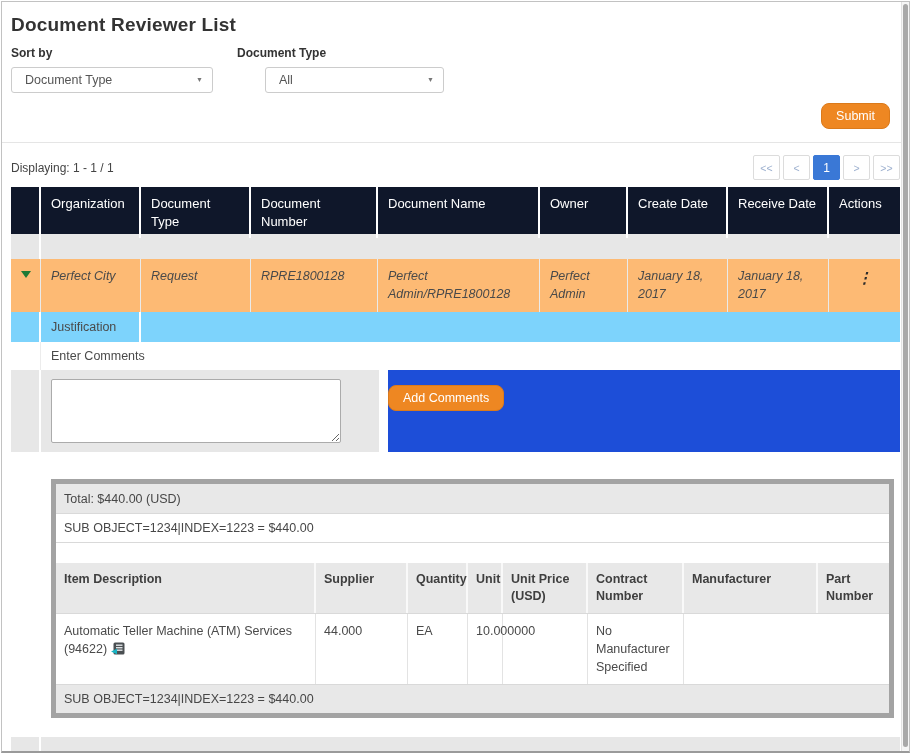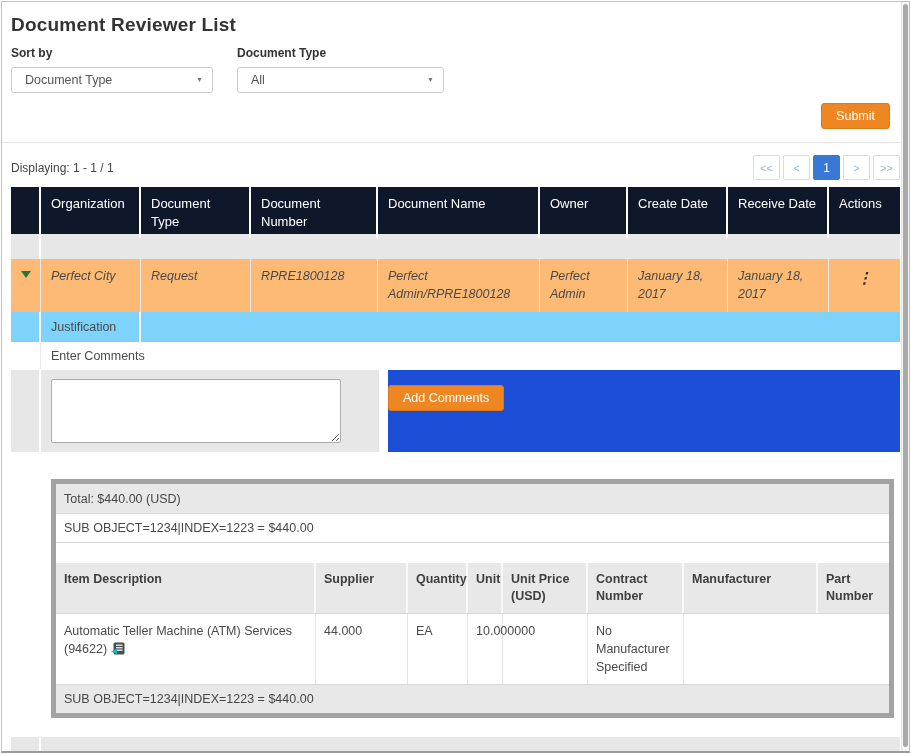--- a/index.html
+++ b/index.html
@@ -31,27 +31,27 @@
   .filter-block { margin-right: 24px; }
   .filter-block .f-label { font-size: 12px; font-weight: 700; color: #333; margin-bottom: 7px; }
   .select {
     position: relative; height: 26px; background:#fff;
     border: 1px solid #ccc; border-radius: 3px;
     display:flex; align-items:center;
     padding: 0 24px 0 13px;
     font-size: 12.5px; color:#555; cursor: pointer;
   }
   .select-1 { width: 202px; }
-  .select-2 { width: 207px; }
+  .select-2 { width: 179px; margin-left: 28px; }
   .caret { position:absolute; right: 9px; top: 8px; font-size: 7px; color: #777; }
 
   .submit-row { display:flex; justify-content:flex-end; padding-right: 10px; margin-top: 10px; }
   .btn-orange {
     background:#ee8722; border:1px solid #db7a1b; color:#fff;
-    font-size: 12.5px; font-family: inherit; border-radius: 3px;
+    font-size: 12.5px; font-family: inherit; border-radius: 8px;
     height: 26px; padding: 0 14px; cursor: pointer;
   }
   .divider { border:0; border-top:1px solid #e5e5e5; margin: 13px -9px 0 -9px; }
 
   
   .list-controls { display:flex; justify-content:space-between; align-items:center; margin: 12px 0 7px 0; }
   .list-controls.bottom { margin-top: 13px; }
   .displaying { font-size: 12px; color:#444; }
   .pager { display:flex; }
   .pg {

